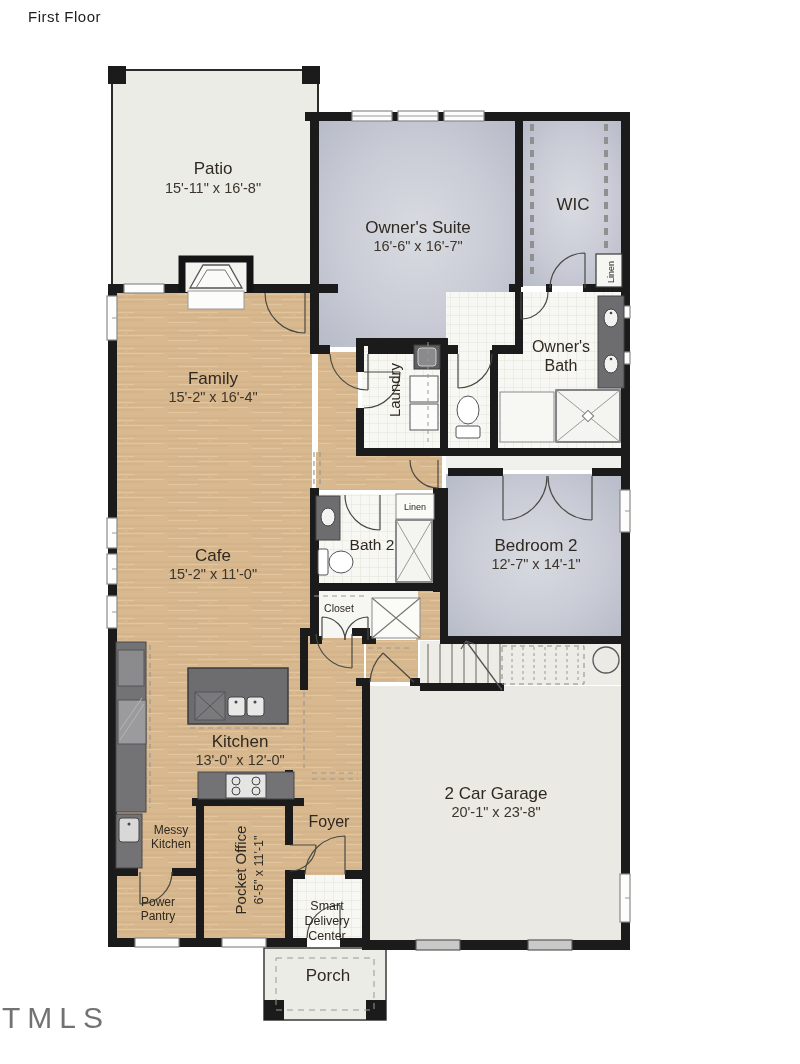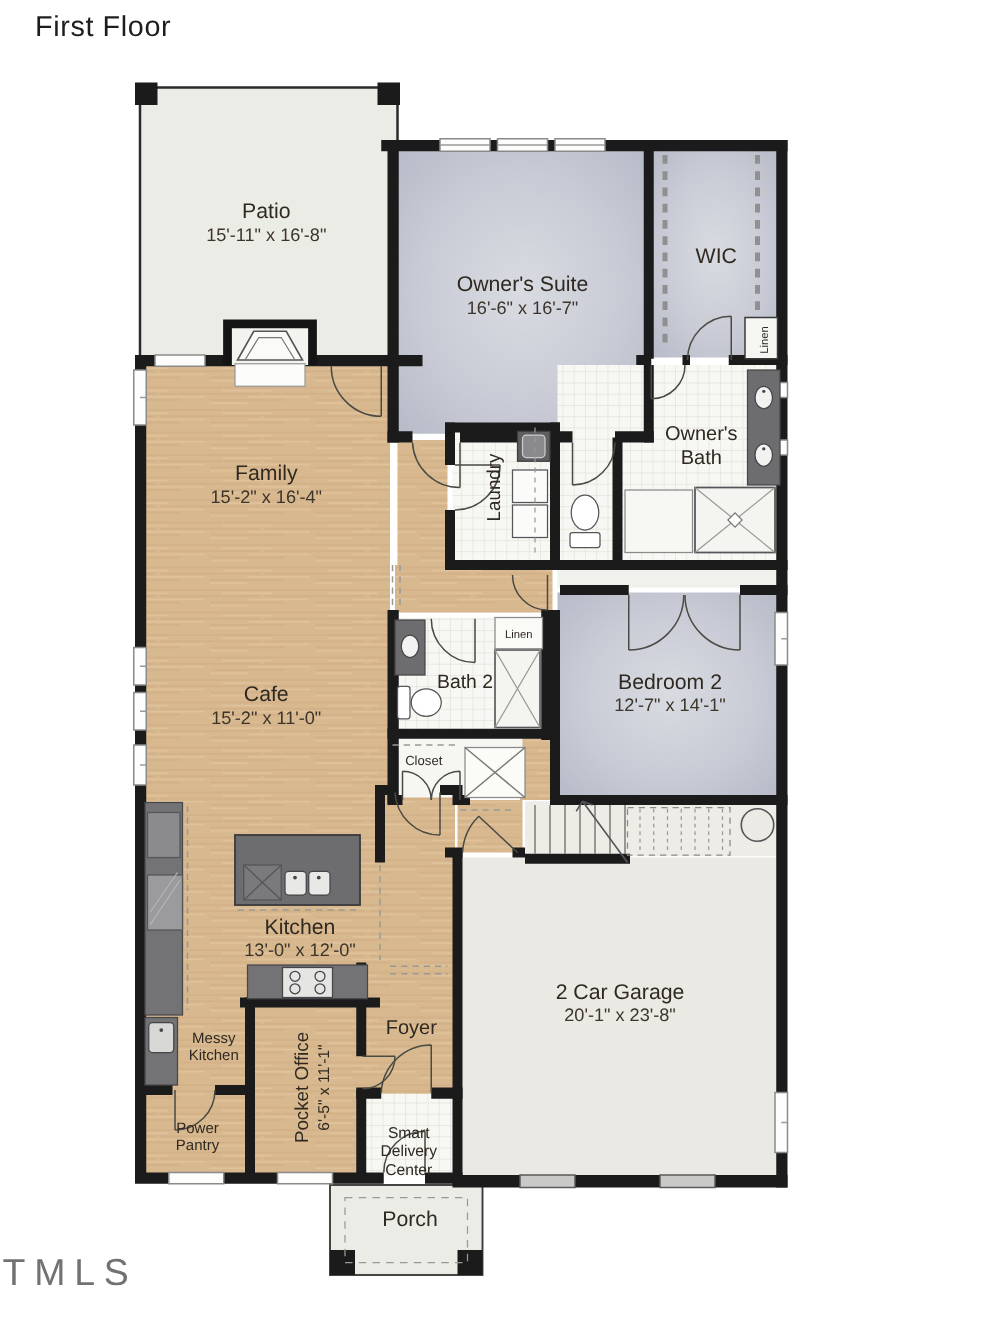--- a/index.html
+++ b/index.html
@@ -1,18 +1,18 @@
 <!DOCTYPE html>
 <html><head>
 <meta charset="utf-8">
 <style>
   html,body{margin:0;padding:0;background:#fff;}
   .stage{position:relative;width:800px;height:1064px;background:#ffffff;overflow:hidden;
          font-family:"Liberation Sans","DejaVu Sans",sans-serif;}
-  .page-title{position:absolute;left:28px;top:8px;font-size:23px;font-weight:400;
+  .page-title{position:absolute;left:28px;top:8px;font-size:15px;font-weight:400;
               letter-spacing:.5px;color:#1d1d1d;}
   svg text{font-family:"Liberation Sans","DejaVu Sans",sans-serif;fill:#2f2922;}
   .rm{font-size:17px;}
   .dim{font-size:14.5px;fill:#3c352b;}
   .sm{font-size:12px;}
   .tiny{font-size:9px;}
   .wm{font-size:30px;fill:#5a5a5a;opacity:.85;letter-spacing:7px;font-weight:400;}
 </style>
 </head>
 <body>

